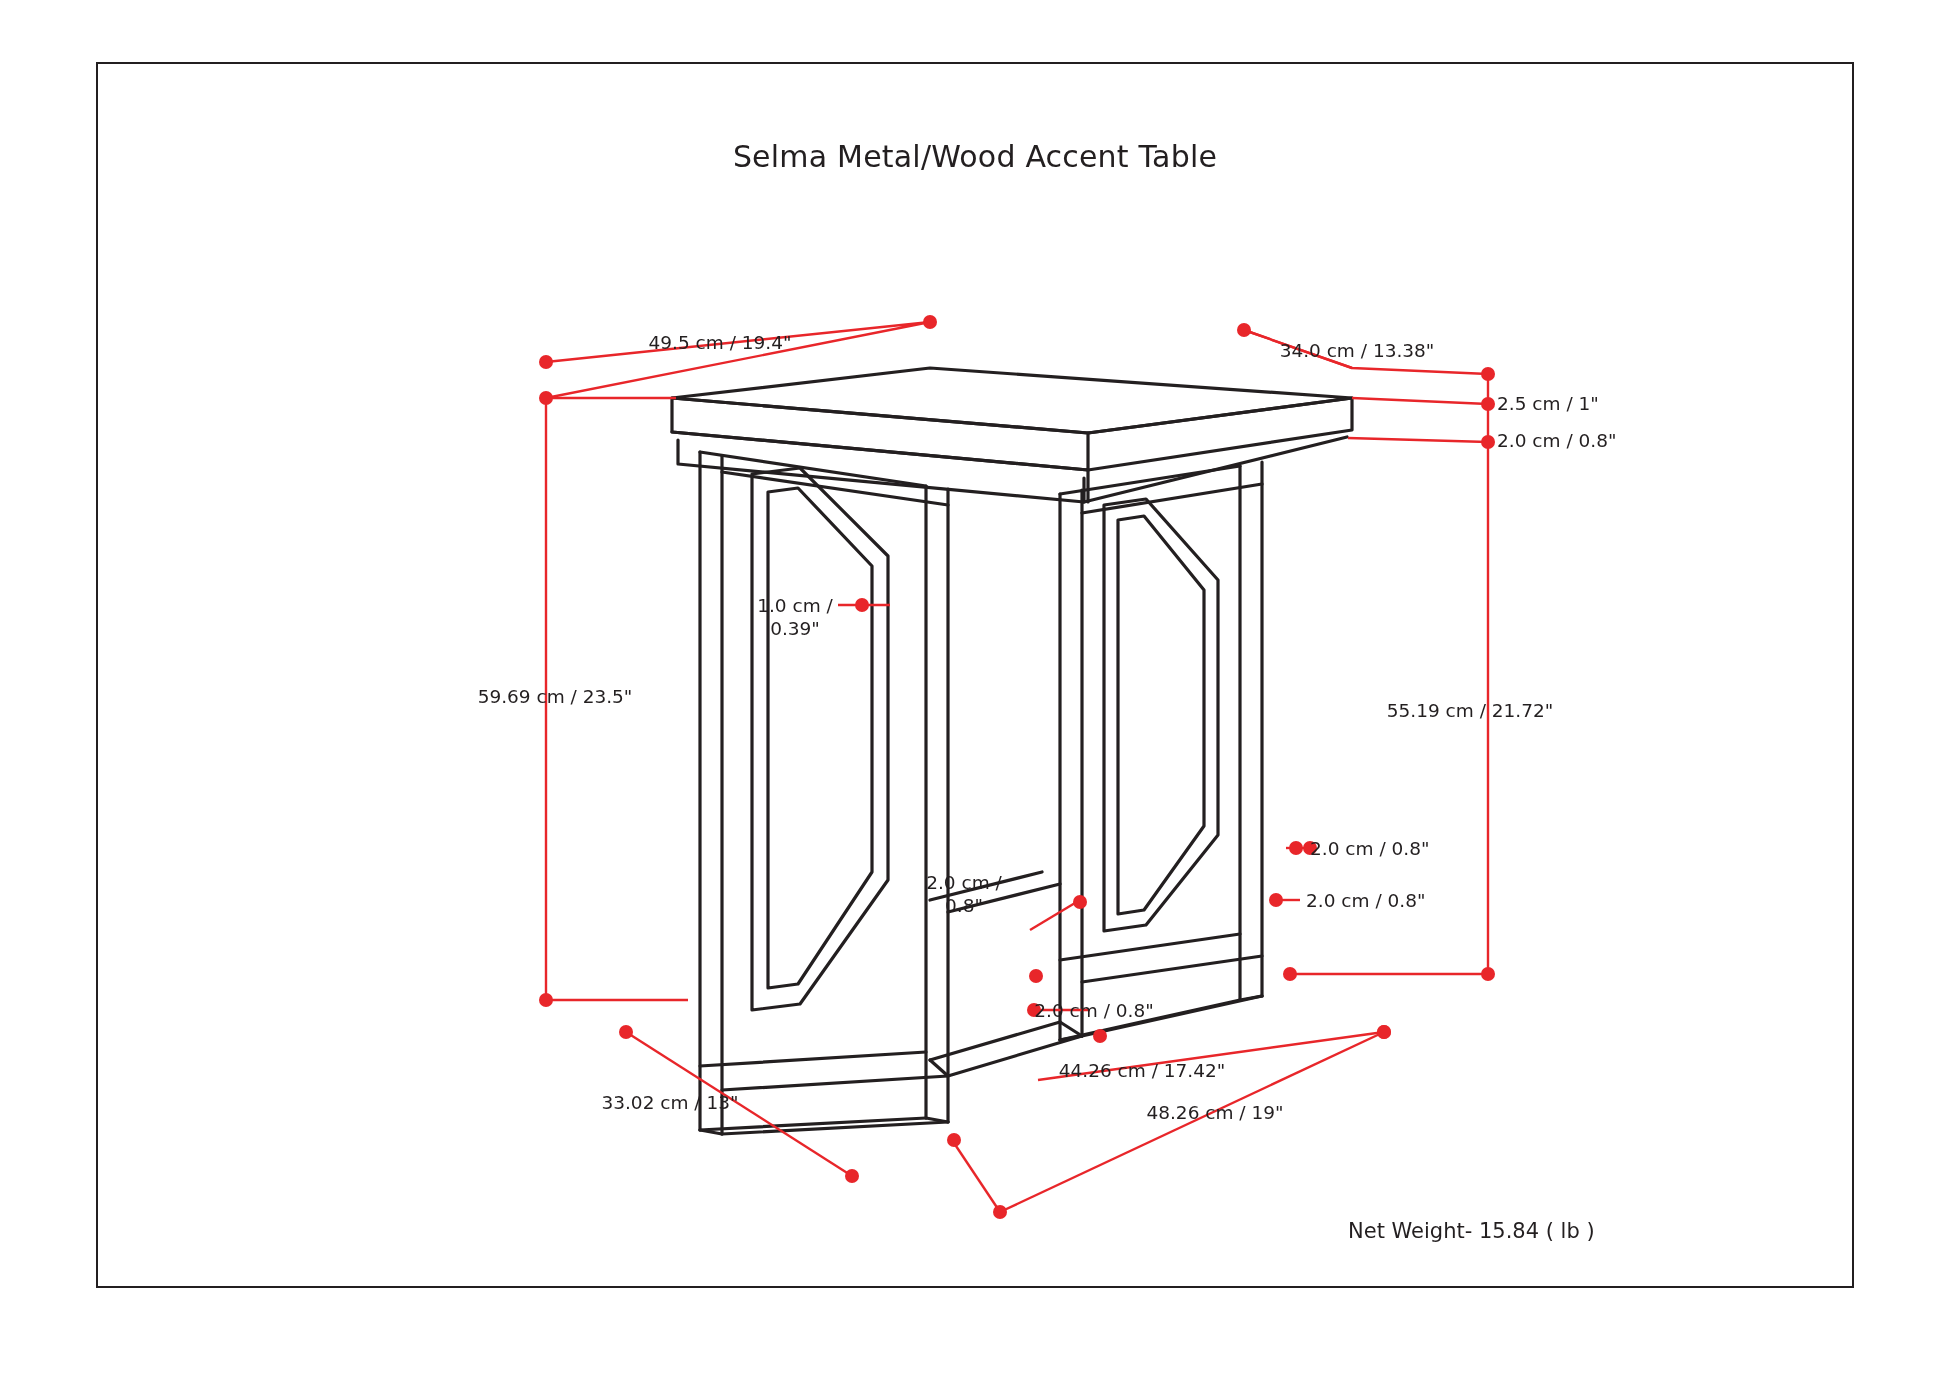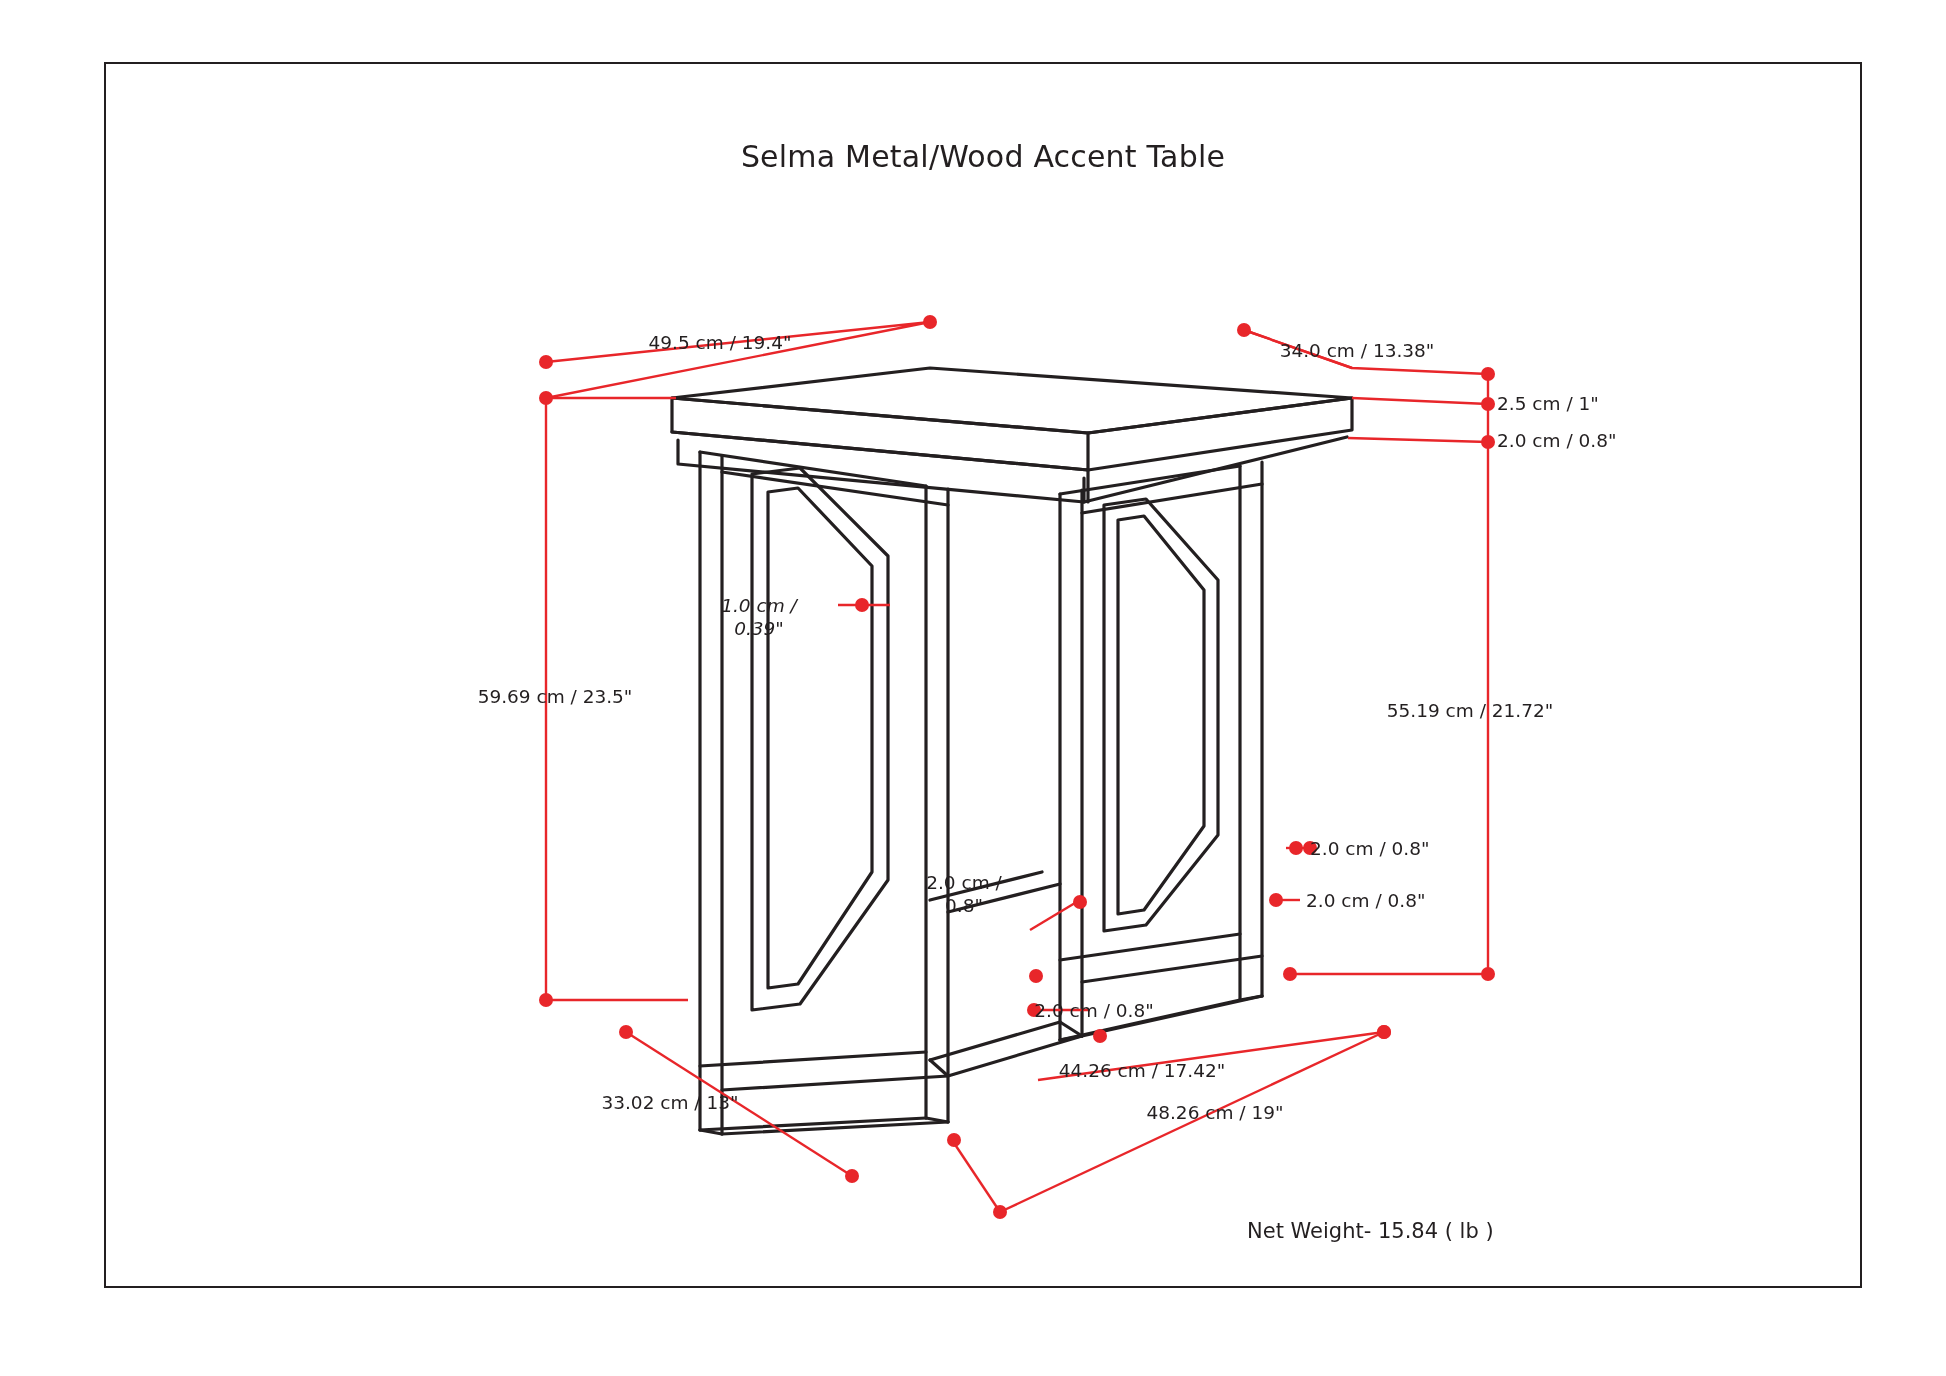--- a/index.html
+++ b/index.html
@@ -21,35 +21,34 @@
   }
   #sheet {
     position: absolute;
     left: 96px;
     top: 62px;
     width: 1758px;
     height: 1226px;
     border: 2px solid #231f20;
     background: #ffffff;
     box-sizing: border-box;
-    margin-left: 8px;
   }
   #title {
     position: absolute;
     left: 0;
     top: 75px;
     width: 100%;
     text-align: center;
     font-size: 30px;
     color: #231f20;
     letter-spacing: 0.2px;
   }
   #netweight {
     position: absolute;
-    left: 1141px;
+    left: 1250px;
     top: 1155px;
     font-size: 21px;
     color: #231f20;
     white-space: nowrap;
   }
   svg.layer {
     position: absolute;
     left: 0;
     top: 0;
     width: 1946px;
@@ -196,21 +195,21 @@
       <circle cx="1100" cy="1036" r="7"></circle>
     </g>
   </svg>
 
   <div class="dim-label" style="left:620px; top:332px; width:200px;">49.5 cm / 19.4"</div>
   <div class="dim-label" style="left:1247px; top:340px; width:220px;">34.0 cm / 13.38"</div>
   <div class="dim-label" style="left:1497px; top:393px; width:180px; text-align:left;">2.5 cm / 1"</div>
   <div class="dim-label" style="left:1497px; top:430px; width:190px; text-align:left;">2.0 cm / 0.8"</div>
   <div class="dim-label" style="left:455px; top:686px; width:200px;">59.69 cm / 23.5"</div>
   <div class="dim-label" style="left:1350px; top:700px; width:240px;">55.19 cm / 21.72"</div>
-  <div class="dim-label" style="left:704px; top:595px; width:110px;font-style:italic;">1.0 cm /
+  <div class="dim-label" style="left:740px; top:595px; width:110px;">1.0 cm /
 0.39"</div>
   <div class="dim-label" style="left:909px; top:872px; width:110px;">2.0 cm /
 0.8"</div>
   <div class="dim-label" style="left:1004px; top:1000px; width:180px;">2.0 cm / 0.8"</div>
   <div class="dim-label" style="left:1310px; top:838px; width:160px; text-align:left;">2.0 cm / 0.8"</div>
   <div class="dim-label" style="left:1306px; top:890px; width:160px; text-align:left;">2.0 cm / 0.8"</div>
   <div class="dim-label" style="left:560px; top:1092px; width:220px;">33.02 cm / 13"</div>
   <div class="dim-label" style="left:1027px; top:1060px; width:230px;">44.26 cm / 17.42"</div>
   <div class="dim-label" style="left:1105px; top:1102px; width:220px;">48.26 cm / 19"</div>
 </div>

